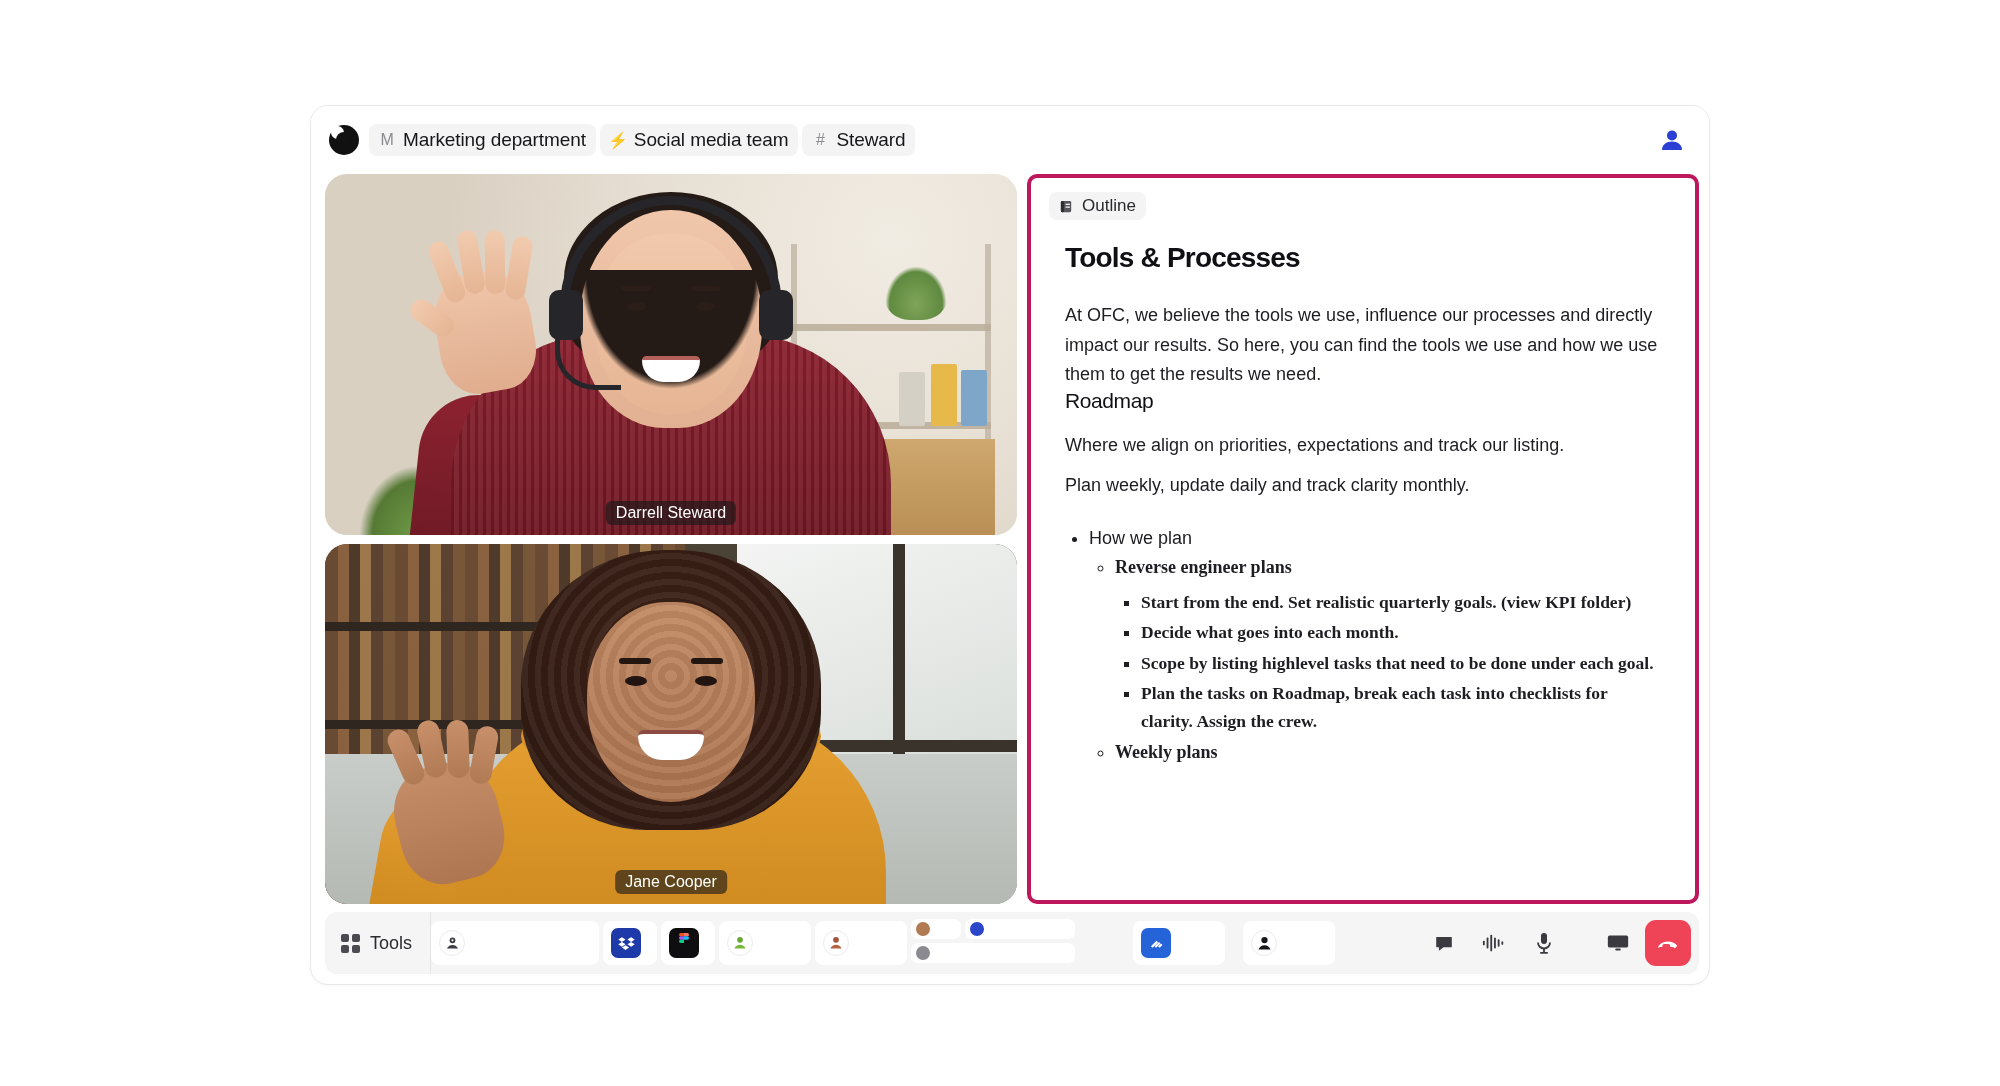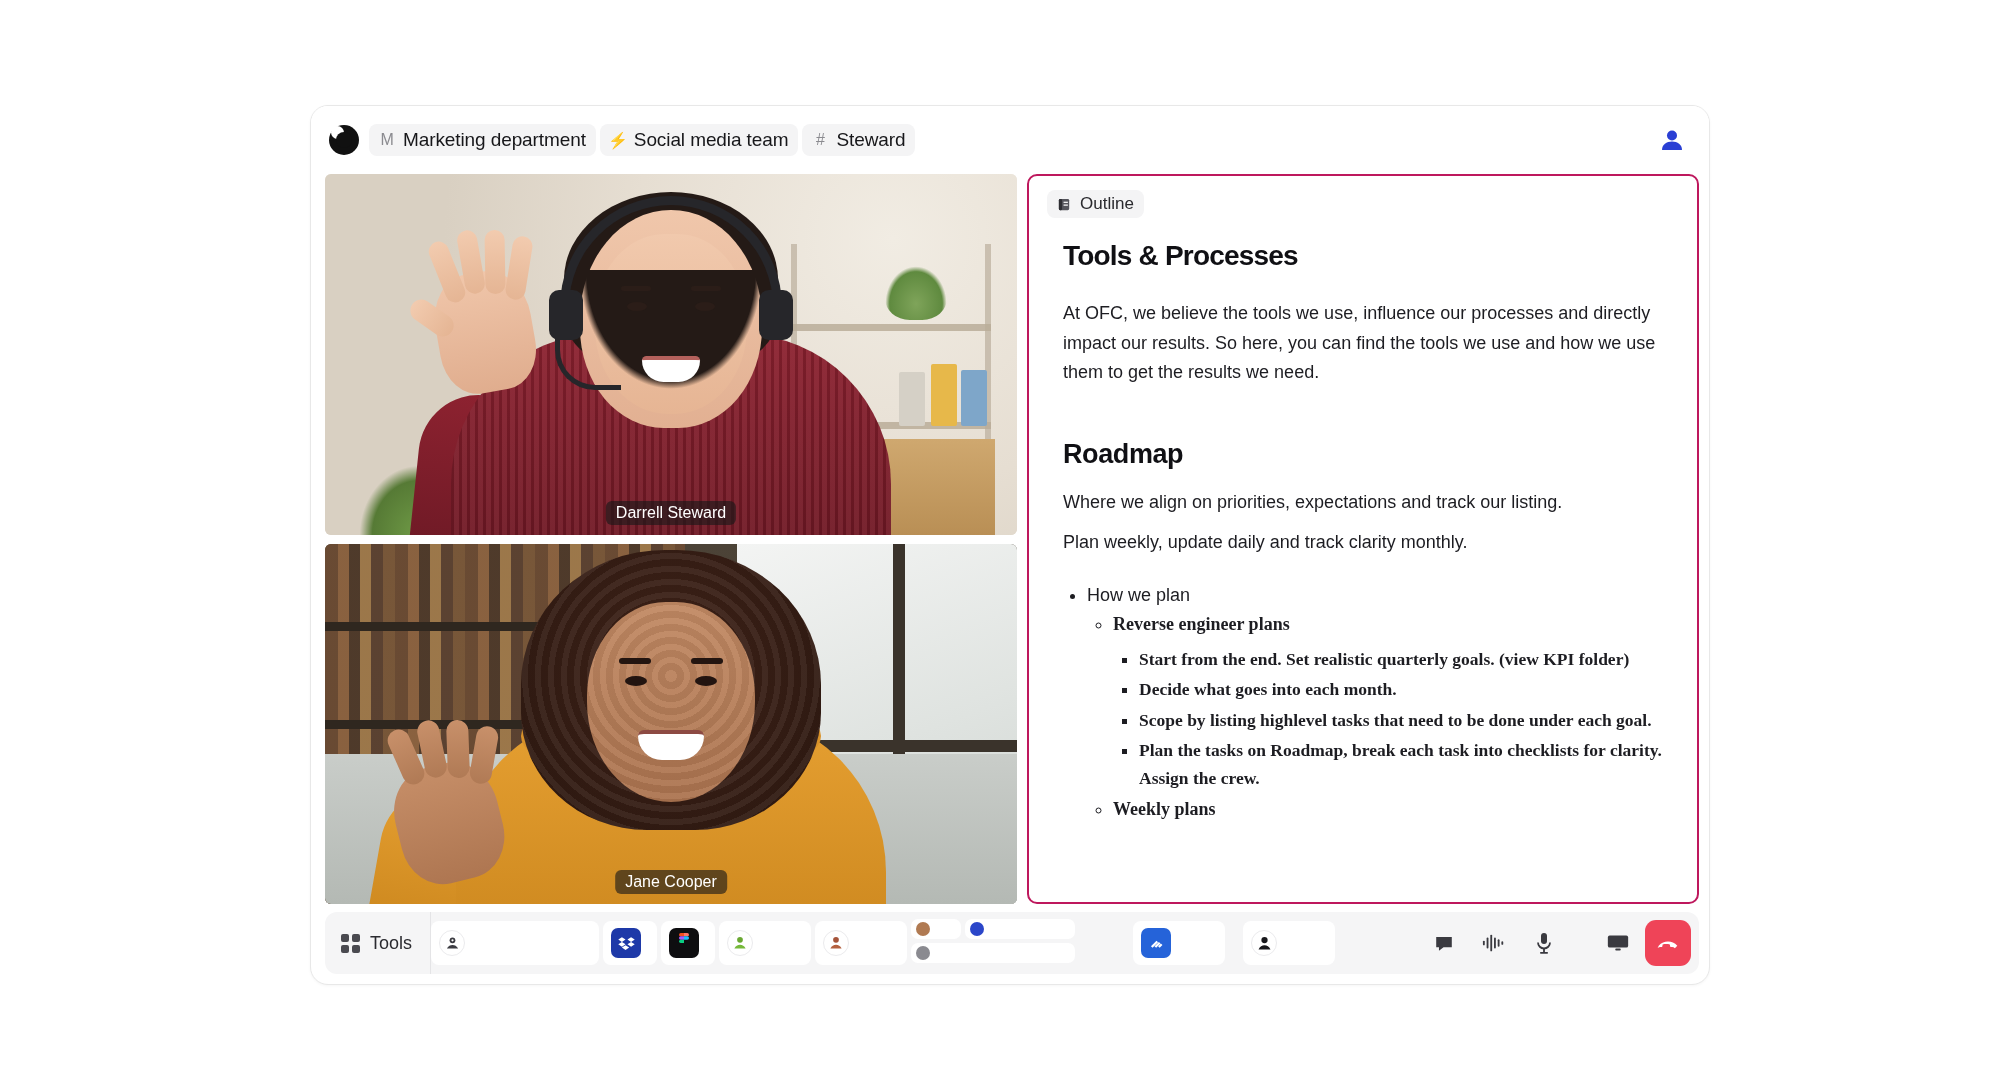--- a/index.html
+++ b/index.html
@@ -112,21 +112,21 @@
     flex: 0 0 692px;
     display: flex;
     flex-direction: column;
     gap: 9px;
     padding-bottom: 8px;
     min-height: 0;
   }
   .tile {
     position: relative;
     flex: 1 1 50%;
-    border-radius: 6px;
+    border-radius: 22px;
     overflow: hidden;
     cursor: pointer;
   }
   .tile .namechip {
     position: absolute;
     left: 50%;
     transform: translateX(-50%);
     bottom: 10px;
     padding: 3px 10px;
     border-radius: 6px;
@@ -368,21 +368,21 @@
     position:absolute; left: 54px; bottom: -16px; width: 130px; height: 130px;
     background: linear-gradient(180deg,#e6a032 0%, #cf8a20 100%);
     border-radius: 60px 60px 0 0; transform: rotate(10deg);
   }
 
   
   #doc-panel {
     flex: 1 1 auto;
     margin-bottom: 8px;
     background: #ffffff;
-    border: 2px solid #be185d;
+    border: 4px solid #be185d;
     border-radius: 10px;
     overflow: hidden;
     display: flex;
     flex-direction: column;
     min-width: 0;
   }
   #doc-tabs {
     padding: 14px 18px 0 18px;
     display: flex;
     align-items: center;
@@ -416,23 +416,22 @@
     color: #a9a9b0;
   }
   .doc-para {
     margin-top: 28px;
     font-size: 18px;
     line-height: 1.62;
     color: #1d1d22;
     max-width: 640px;
   }
   #doc-h2 {
-    margin-top: 52px;
-    font-size: 27px;
-    font-weight: bold;
+    font-size: 21px;
+    font-weight: normal;
     color: #101014;
     letter-spacing: -0.4px;
   }
   .doc-line {
     margin-top: 12px;
     font-size: 18px;
     line-height: 1.58;
     color: #1d1d22;
   }
   .doc-line.first { margin-top: 18px; }

